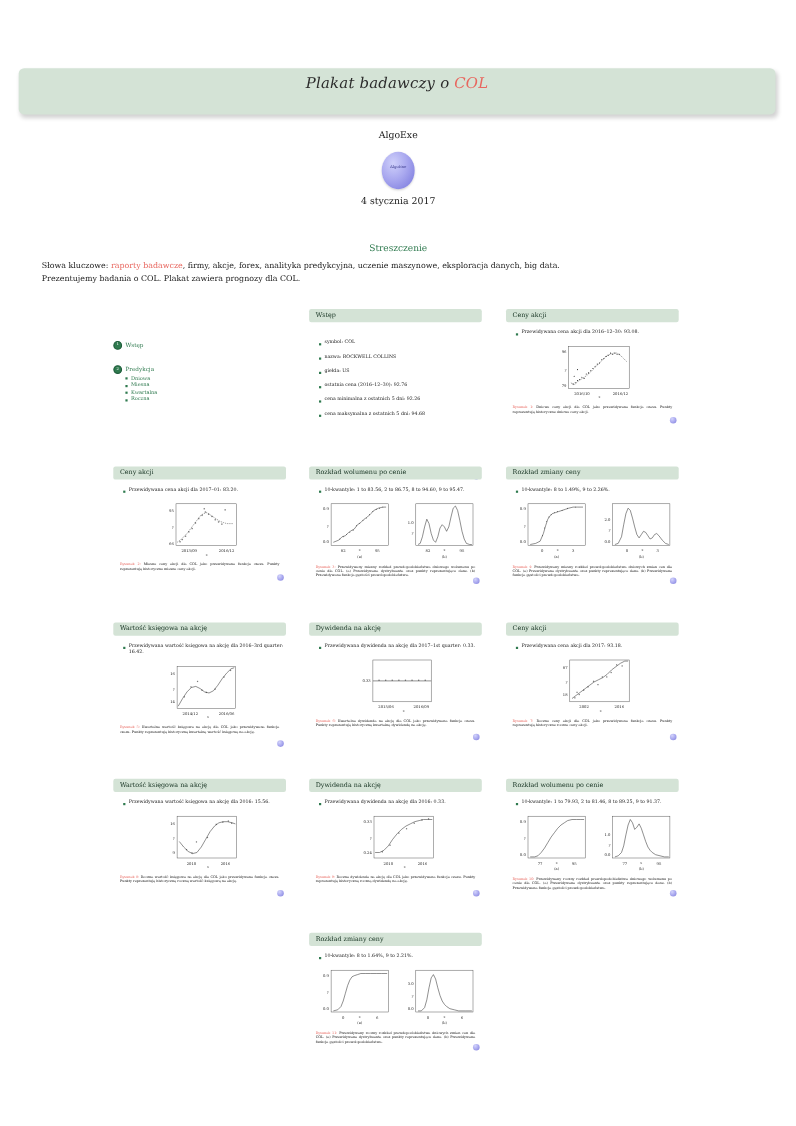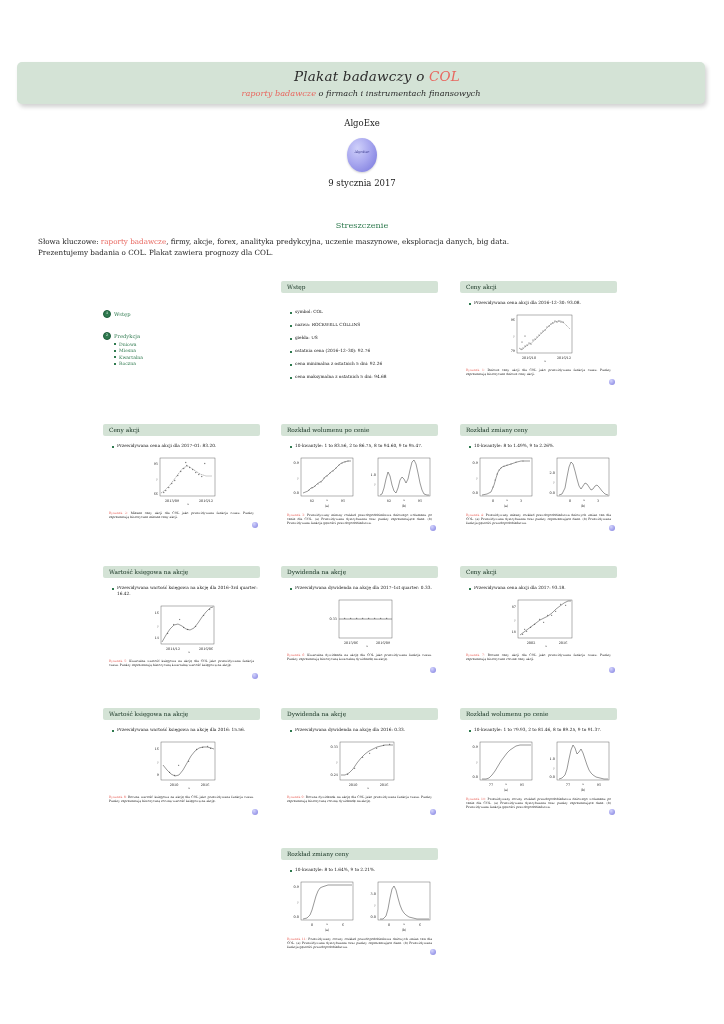--- a/index.html
+++ b/index.html
@@ -2,21 +2,21 @@
 <html><head>
 <meta charset="utf-8">
 <style>
   html,body{margin:0;padding:0;background:#ffffff;}
   body{width:724px;height:1024px;position:relative;font-family:"DejaVu Serif",serif;color:#1a1a1a;-webkit-font-smoothing:none;}
   .page{width:724px;height:1024px;position:relative;overflow:hidden;}
 
   
   .title-banner{position:absolute;left:17px;top:62px;width:688px;height:42px;
     background:#d4e3d6;border-radius:5px;box-shadow:2px 3px 4px rgba(0,0,0,.18);}
-  .title-main{position:absolute;left:16px;top:6px;width:100%;text-align:center;
+  .title-main{position:absolute;left:0;top:6px;width:100%;text-align:center;
     font-family:"DejaVu Serif",serif;font-style:italic;font-size:13.5px;color:#2b2b2b;letter-spacing:.2px;}
   .title-main .accent{color:#e8675f;font-style:italic;}
   .title-sub{position:absolute;left:0;top:26px;width:100%;text-align:center;
     font-family:"DejaVu Serif",serif;font-style:italic;font-size:8.2px;color:#2b2b2b;}
   .title-sub .accent{color:#e8675f;}
 
   .author{position:absolute;left:0;top:118px;width:100%;text-align:center;font-size:8.5px;color:#1a1a1a;}
   .logo-wrap{position:absolute;left:0;top:138px;width:100%;text-align:center;}
   .logo{display:inline-block;width:30px;height:34px;border-radius:50%;
     background:radial-gradient(ellipse at 35% 30%, #cfd0fa 0%, #a9a8ef 45%, #8c8be4 75%, #7877d6 100%);
@@ -59,30 +59,29 @@
   .axtxt-s{font-family:"DejaVu Serif",serif;font-size:3px;fill:#555;}
   .sublab{font-family:"DejaVu Serif",serif;font-size:3.2px;fill:#1a1a1a;}
 </style>
 </head>
 <body>
 
 <div class="page">
 
   <div class="title-banner">
     <div class="title-main"><span>Plakat badawczy o </span><span class="accent">COL</span></div>
-    <div class="title-sub"><span class="accent">raporty badawcze</span><span> o firmach i instrumentach finansowych</span></div>
   </div>
 
   <div class="author">AlgoExe</div>
   <div class="logo-wrap">
     <span class="logo">
       <span class="logo-txt">AlgoExe</span>
     </span>
   </div>
-  <div class="date">9 stycznia 2017</div>
+  <div class="date">4 stycznia 2017</div>
 
   <div class="abs-head">Streszczenie</div>
   <div class="abs-body">
     <div><span>Słowa kluczowe: </span><span class="kw">raporty badawcze</span><span>, firmy, akcje, forex, analityka predykcyjna, uczenie maszynowe, eksploracja danych, big data.</span></div>
     <div>Prezentujemy badania o COL. Plakat zawiera prognozy dla COL.</div>
   </div>
 
   <div class="toc">
     <div class="toc-row">
       <span class="toc-dot">1</span>

